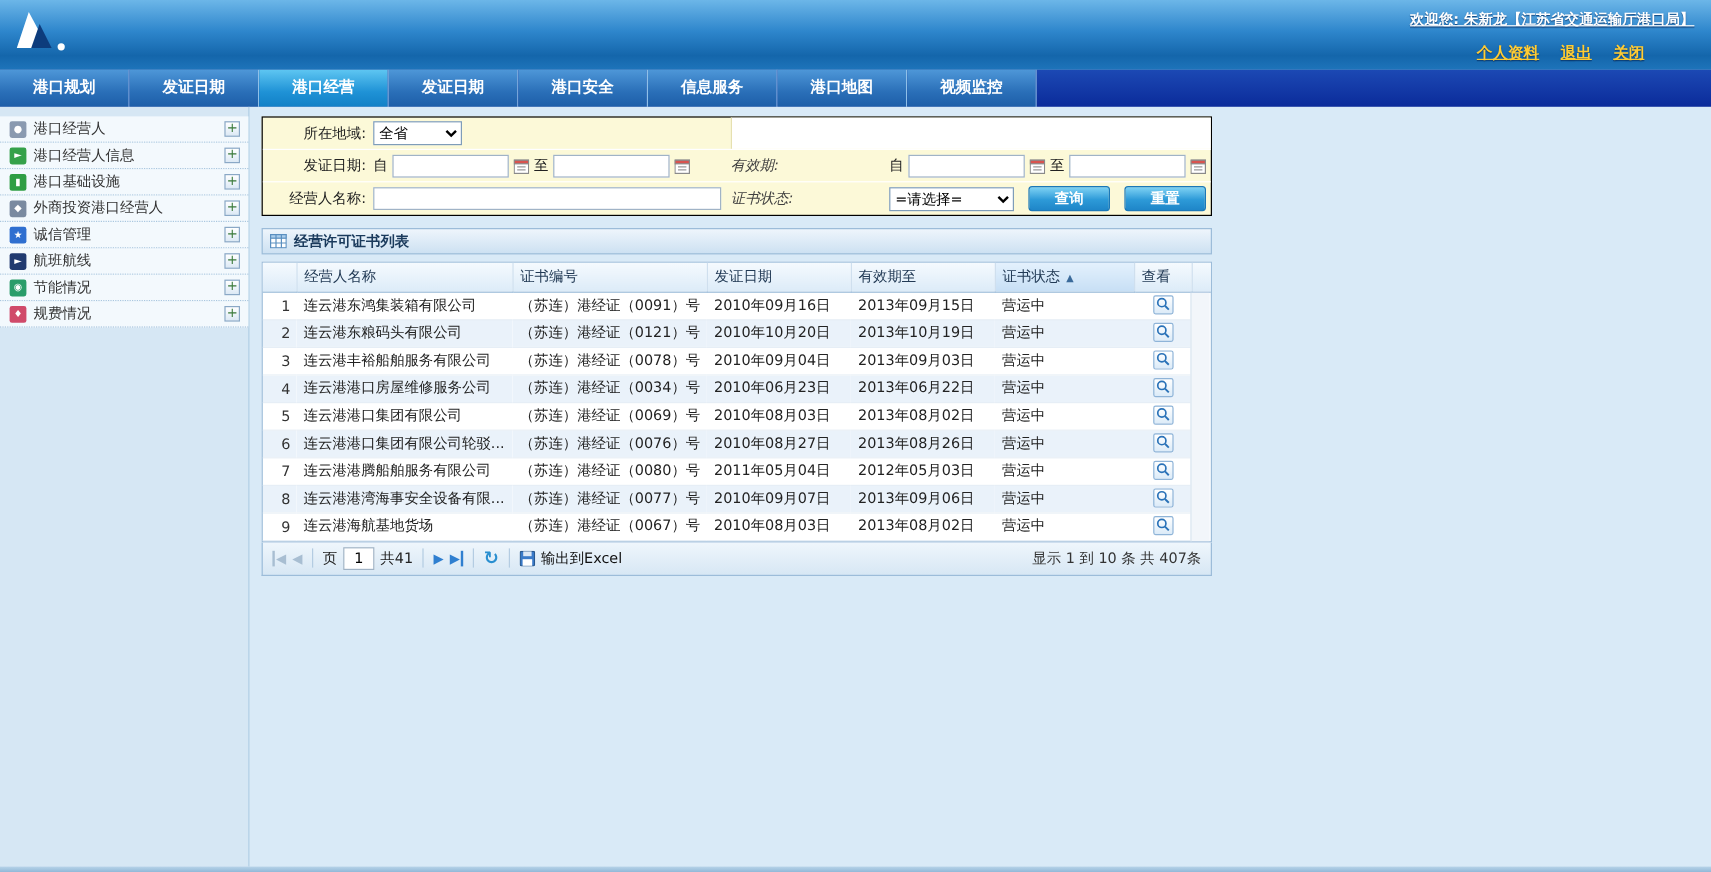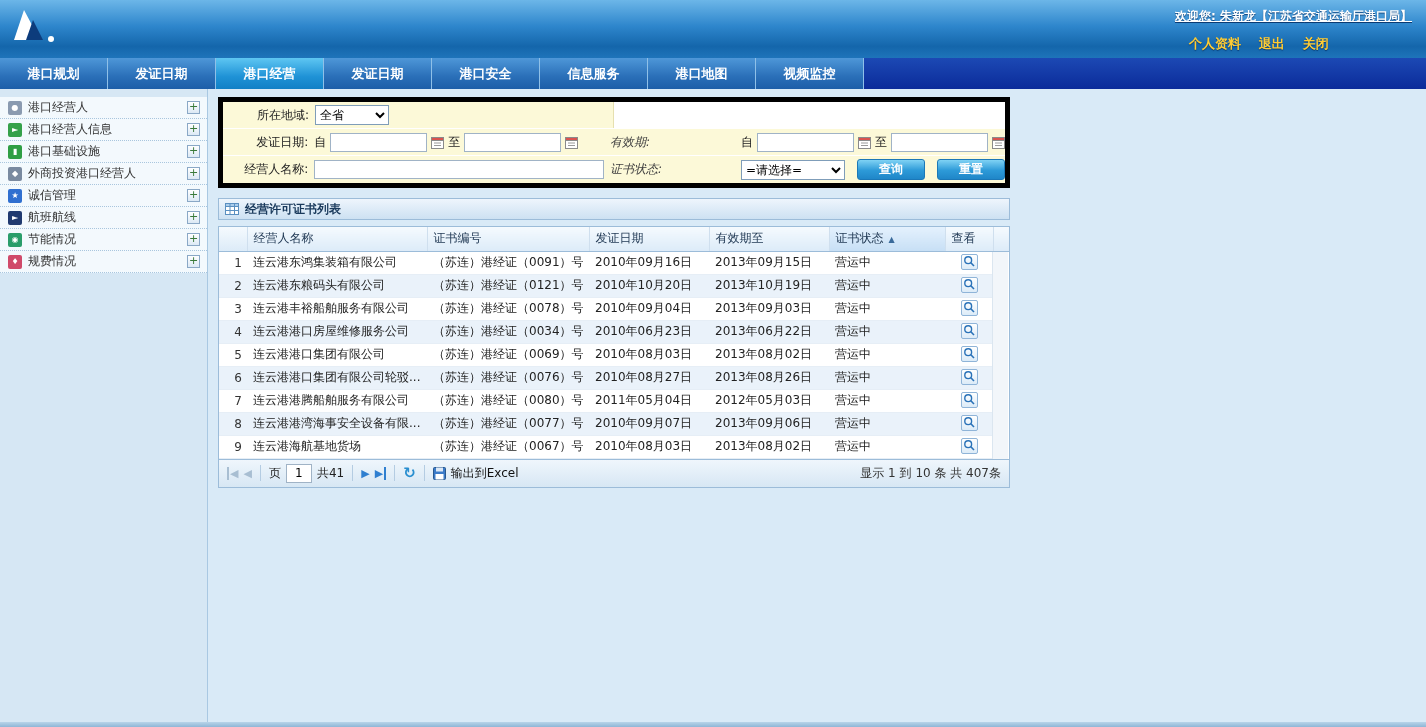--- a/index.html
+++ b/index.html
@@ -6,44 +6,44 @@
   html,body { width:1426px; height:727px; overflow:hidden; }
   body { font-family:"DejaVu Sans","Liberation Sans",sans-serif; font-size:12px; background:#cfe3f3; color:#222; }
 
   
   .header { height:58px; background:linear-gradient(180deg,#6cb6e8 0%,#2e86cc 45%,#1466ab 80%,#1e74ba 100%); position:relative; }
   .logo { position:absolute; left:12px; top:8px; width:46px; height:42px; }
   .logo .tri1 { position:absolute; left:2px; top:2px; width:0; height:0; border-left:10px solid transparent; border-right:16px solid transparent; border-bottom:30px solid #ffffff; }
   .logo .tri2 { position:absolute; left:14px; top:12px; width:0; height:0; border-left:7px solid transparent; border-right:10px solid transparent; border-bottom:20px solid #0d3c7c; }
   .logo .dot { position:absolute; left:36px; top:28px; width:6px; height:6px; background:#fff; border-radius:50%; }
   .app-title { position:absolute; left:64px; top:14px; font-size:22px; font-weight:bold; letter-spacing:3px; color:#ffe53d; text-shadow:1px 2px 2px #0a3b74, -1px -1px 1px #0a3b74; }
-  .header-right { position:absolute; right:14px; top:8px; text-align:left; }
+  .header-right { position:absolute; right:14px; top:8px; text-align:center; }
   .welcome { color:#ffffff; font-weight:bold; font-size:12px; text-decoration:underline; text-shadow:0 1px 1px #0a3b74; }
   .header-links { margin-top:10px; }
-  .hlink { color:#ffcc33; font-weight:bold; font-size:13px; margin-left:14px; cursor:pointer; text-shadow:0 1px 1px #0a3b74; }
+  .hlink { color:#ffcc33; font-weight:bold; font-size:13px; margin-left:14px; cursor:pointer; text-shadow:0 1px 1px #0a3b74;text-decoration:underline; }
 
   
   .nav { height:31px; background:#0b2b9a; display:flex; }
   .nav-tab { width:108px; text-align:center; line-height:31px; color:#fff; font-weight:bold; font-size:13px;
              background:linear-gradient(180deg,#4e97d8 0%,#2a6fb8 60%,#1d5ea8 100%); border-right:1px solid #8fc0e8; cursor:pointer; }
   .nav-tab.active { background:linear-gradient(180deg,#5ec6f2 0%,#1f92d6 60%,#1180c6 100%); }
   .nav-fill { flex:1; background:linear-gradient(180deg,#1c49b4,#0b2b9a); }
 
   
   .content { display:flex; height:633px; }
   .sidebar { width:208px; background:#d6e7f4; border-right:1px solid #a9c8e2; padding-top:8px; }
   .side-item { height:22px; display:flex; align-items:center; padding:0 7px 0 8px; border-bottom:1px dotted #a9c6de; background:#f3f9fd; cursor:pointer; }
   .s-icon { width:14px; height:14px; border-radius:2px; color:#fff; font-size:8px; line-height:14px; text-align:center; flex:0 0 14px; }
   .side-label { flex:1; margin-left:6px; color:#333; }
   .plus-box { width:13px; height:13px; border:1px solid #8aa8c6; background:linear-gradient(#ffffff,#dce9f5); color:#3a7a3a; font-size:11px; line-height:10px; text-align:center; cursor:pointer; }
 
   .main { flex:1; padding:8px 0 0 10px; background:#d9eaf7; }
 
   
-  .search-panel { width:792px; border:5px solid #000000; background:#fcf9d8; }
+  .search-panel { width:792px; border:1px solid #000000; background:#fcf9d8; }
   .f-row { display:flex; align-items:center; height:27px; border-bottom:1px solid #ffffff; }
   .f-row:last-child { border-bottom:none; }
   .f-label { width:90px; text-align:right; padding-right:4px; color:#222; }
   .f-label-r { width:130px; text-align:left; padding-right:4px; color:#404040;font-style:italic; }
   .f-cell-left { width:300px; display:flex; align-items:center; gap:4px; height:100%; padding-left:2px; }
   .f-cell-right { flex:1; display:flex; align-items:center; gap:4px; height:100%; padding-left:2px; }
   .f-fill { flex:1; height:100%; background:#ffffff; border-left:1px solid #e6e0b0; }
   .sub { color:#222; }
   input[type=text] { height:19px; border:1px solid #a0b3c6; background:#fff; font-size:12px; padding:0 3px; font-family:inherit; }
   .date-in { width:97px; }

